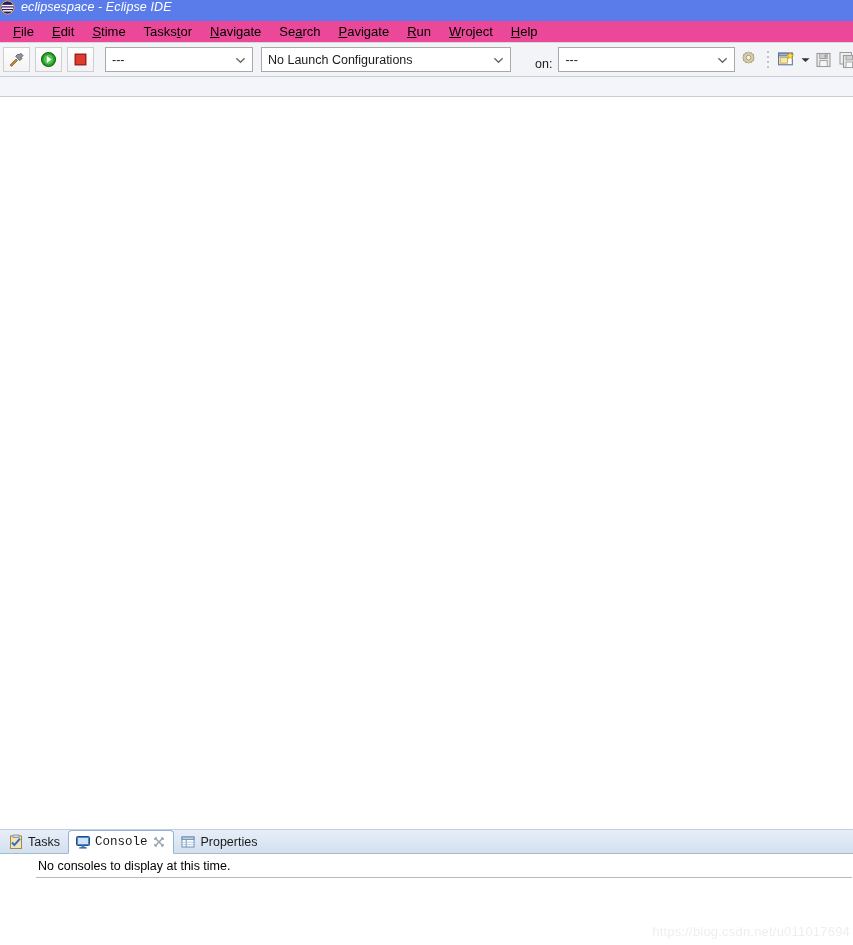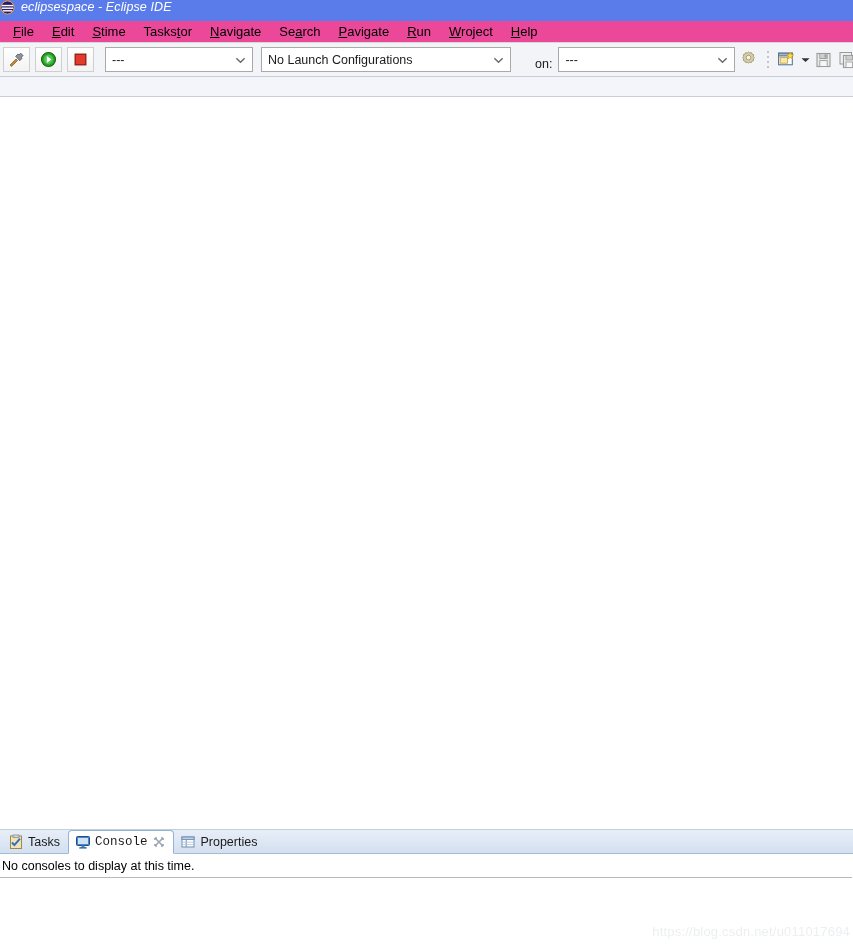--- a/index.html
+++ b/index.html
@@ -156,21 +156,21 @@
     border-bottom: 1px solid #ffffff;
     border-top-left-radius: 4px;
     border-top-right-radius: 4px;
     height: 24px;
     margin-bottom: -1px;
     font-family: Liberation Mono, monospace;
   }
   .vtab .tab-icon { width: 16px; height: 16px; margin-right: 4px; flex: 0 0 auto; display:block; }
   .tab-close { margin-left: 6px; width: 12px; height: 12px; display:block; flex:0 0 auto; }
 
-  .view-body { flex: 1 1 auto; background: #ffffff; position: relative; }
+  .view-body { flex: 1 1 auto; background: #ffffff; position: relative; padding-left: 36px; }
   .console-msg {
     font-size: 12.5px; color: #000000;
     padding: 5px 0 4px 2px;
     border-bottom: 1px solid #b9b9b9;
     margin-right: 1px;
   }
   .watermark {
     position: absolute;
     right: 3px; bottom: 6px;
     font-size: 13px;

